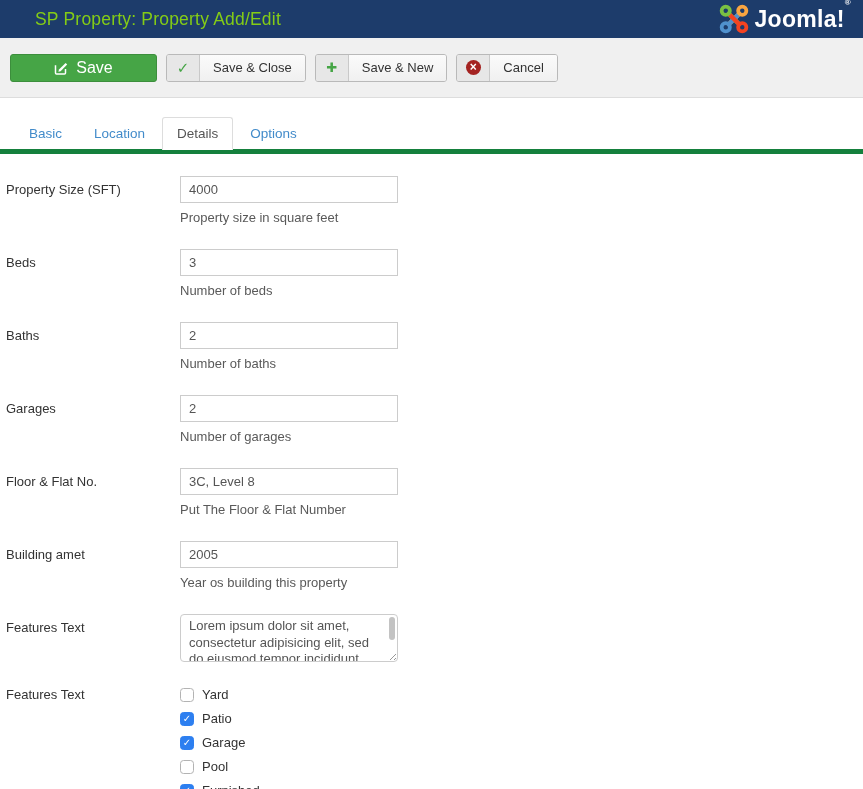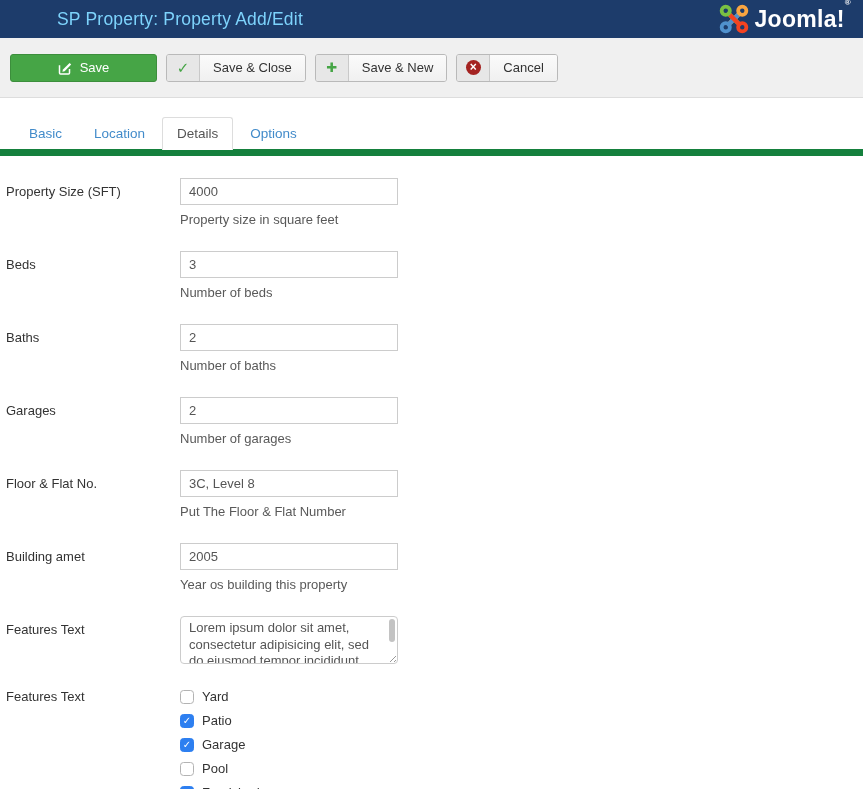--- a/index.html
+++ b/index.html
@@ -8,43 +8,43 @@
   }
   *{box-sizing:border-box;}
   html,body{margin:0;padding:0;}
   body{
     width:863px;height:789px;background:#fff;
     font-family:"Liberation Sans","DejaVu Sans",sans-serif;
     color:#333;overflow:hidden;
   }
   
   .header{height:38px;background:var(--header-bg);display:flex;align-items:center;}
-  .header-title{color:#7dd3fc;font-size:17.5px;margin-left:57px;font-weight:400;letter-spacing:.2px;}
+  .header-title{color:#84cc16;font-size:17.5px;margin-left:35px;font-weight:400;letter-spacing:.2px;}
   .logo{margin-left:auto;margin-right:12px;display:flex;align-items:center;gap:5px;color:#ffffff;}
   .logo-text{font-size:23px;font-weight:600;letter-spacing:.3px;}
   .logo-reg{font-size:8px;vertical-align:top;position:relative;top:-8px;}
   
   .toolbar{height:60px;background:var(--toolbar-bg);border-bottom:1px solid #ddd;
     display:flex;align-items:center;padding:0 10px;gap:9px;}
   .btn{font-size:13px;color:#333;border:1px solid #b9b9b9;border-radius:3px;
     background:#f6f6f6;display:flex;align-items:stretch;padding:0;overflow:hidden;
     height:28px;cursor:pointer;font-family:inherit;}
   .seg-icon{width:33px;background:#e7e7e7;border-right:1px solid #c9c9c9;
     display:flex;align-items:center;justify-content:center;}
   .seg-label{padding:0 13px;display:flex;align-items:center;background:linear-gradient(#fbfbfb,#f0f0f0);text-align:right;}
   .btn-save{background:var(--save-green);border:1px solid #3c8e3c;color:#fff;min-width:147px;
     display:flex;align-items:center;justify-content:center;gap:8px;border-radius:3px;
-    height:28px;font-size:13px;cursor:pointer;font-family:inherit;}
+    height:28px;font-size:16px;cursor:pointer;font-family:inherit;}
   .check-glyph{color:var(--save-green);font-size:15px;font-weight:700;line-height:1;}
   .plus-glyph{color:var(--save-green);font-size:13px;font-weight:700;line-height:1;}
   .cancel-circle{width:15px;height:15px;border-radius:50%;background:var(--cancel-red);
     color:#fff;font-size:12px;font-weight:700;display:flex;align-items:center;
     justify-content:center;line-height:1;padding-bottom:1px;}
   
-  .tabbar{display:flex;padding:19px 0 0 14px;border-bottom:7px solid #15803d;}
+  .tabbar{display:flex;padding:19px 0 0 14px;border-bottom:5px solid #15803d;}
   .tab{font-size:13.5px;color:var(--link-blue);padding:8px 14px;border:1px solid transparent;
     margin-right:2px;margin-bottom:-1px;border-radius:3px 3px 0 0;text-decoration:none;cursor:pointer;}
   .tab.active{color:#555;background:#fff;border-color:#ddd #ddd #fff #ddd;cursor:default;}
   
   .form{padding-top:22px;}
   .control-group{display:flex;margin-bottom:24px;}
   .control-label{width:180px;padding:6px 10px 0 6px;font-size:13px;color:#333;}
   input.text{width:218px;height:27px;border:1px solid #ccc;border-radius:0;
     padding:3px 8px;font-size:13px;color:#555;font-family:inherit;background:#fff;}
   .hint{margin-top:7px;font-size:13px;color:#595959;}

